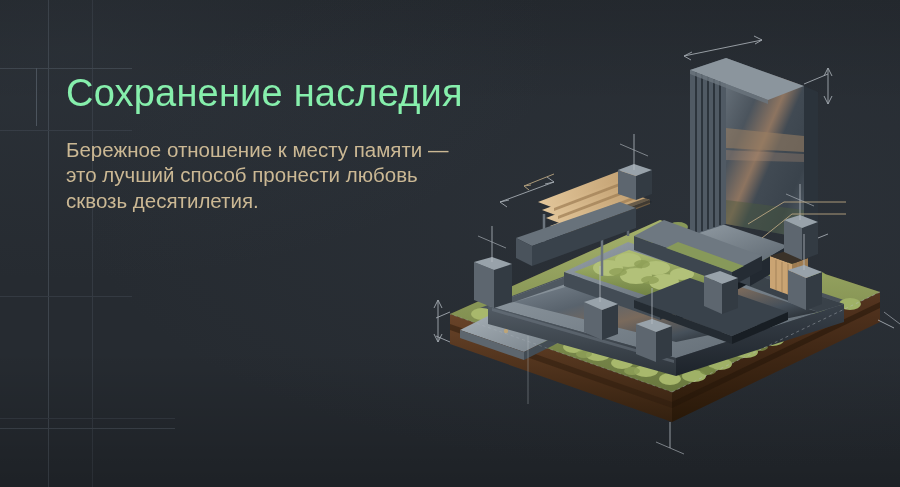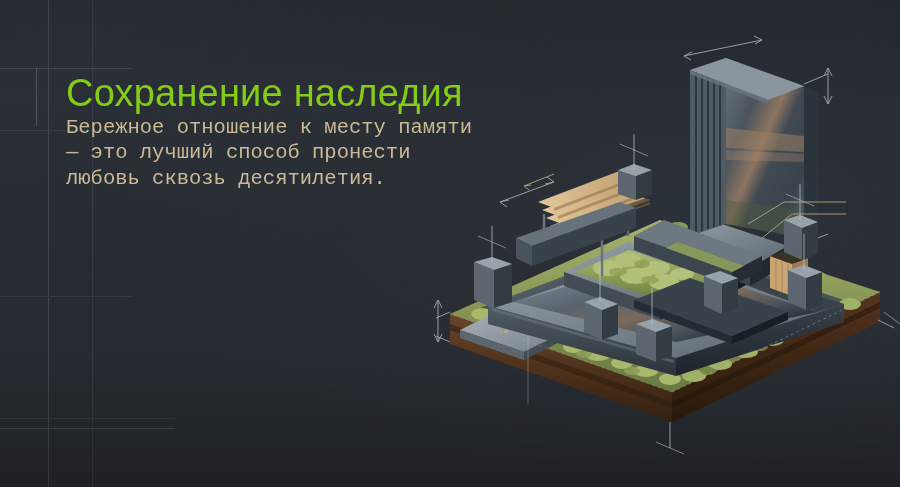--- a/index.html
+++ b/index.html
@@ -42,33 +42,34 @@
     left:66px; top:72px;
     width:400px;
     z-index:6;
   }
   .title {
     font-family:"Liberation Sans", sans-serif;
     font-weight:300;
     font-size:38px;
     line-height:1.12;
     letter-spacing:.2px;
-    color:#84cc16;
+    color:#86efac;
     white-space:nowrap;
   }
   .body-copy {
     margin-top:25px;
     font-family:"Liberation Serif", serif;
     font-size:17.2px;
     line-height:23.4px;
     color:#e6e7e8;
     width:395px;
   }
   .accent-copy {
-    font-family:Liberation Mono, monospace;
+    margin-top:22px;
+    font-family:Liberation Sans, sans-serif;
     font-size:20.5px;
     line-height:25.5px;
     color:#cbb894;
     width:415px;
   }
 
   
   .render {
     position:absolute;
     left:432px; top:24px;

